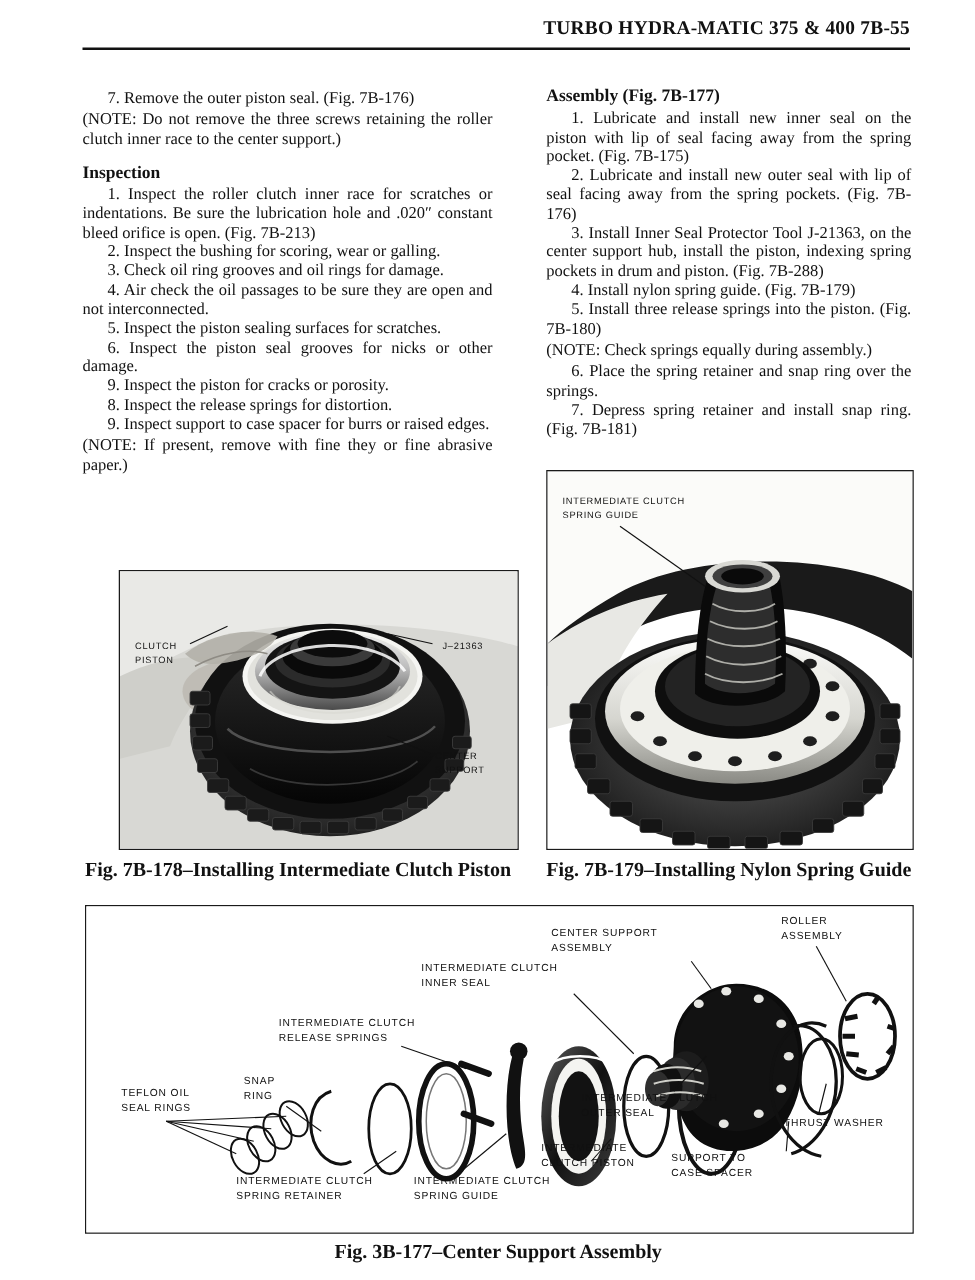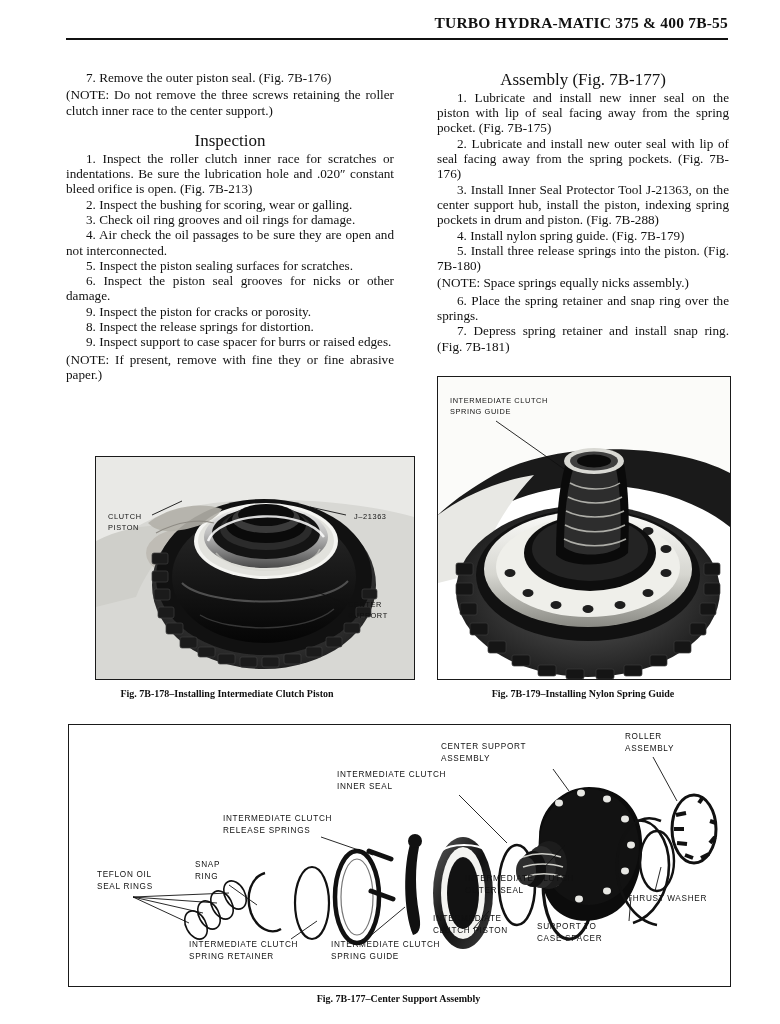--- a/index.html
+++ b/index.html
@@ -63,43 +63,42 @@
   p.body {
     margin: 0;
     text-align: justify;
     text-justify: inter-word;
     hyphens: none;
   }
   p.body.indent  { text-indent: 20px; }
   p.body.gap     { margin-top: 2px; }
   h3.sec-head {
     margin: 0;
-    font-size: 17px;
-    font-weight: normal;
+    font-size: 14px;
+    font-weight: bold;
     font-family: "Liberation Serif", serif;
-    text-align: center;
   }
   h3.sec-head.gap { margin-top: 13px; }
 
   
   .figure {
     position: absolute;
     border: 1.5px solid #1a1a1a;
     background: #fff;
     overflow: hidden;
   }
   .fig-178 { left: 68px;  top: 456px; width: 318px; height: 222px; margin-left: 27px; }
   .fig-179 { left: 437px; top: 376px; width: 292px; height: 302px; }
   .fig-177 { left: 68px;  top: 724px; width: 661px; height: 261px; }
 
   .fig-caption {
     position: absolute;
     font-family: "Liberation Serif", serif;
     font-weight: bold;
-    font-size: 10px;
+    font-size: 16px;
     text-align: center;
     white-space: nowrap;
   }
   .cap-178 { left: 68px;  top: 688px; width: 318px; }
   .cap-179 { left: 437px; top: 688px; width: 292px; }
   .cap-177 { left: 68px;  top: 993px; width: 661px; }
 
   
   .photo {
     position: absolute;
@@ -147,21 +146,21 @@
 
   <div class="col col-right">
     <h3 class="sec-head">Assembly (Fig. 7B-177)</h3>
 
     <p class="body indent">1. Lubricate and install new inner seal on the piston with lip of seal facing away from the spring pocket. (Fig. 7B-175)</p>
     <p class="body indent">2. Lubricate and install new outer seal with lip of seal facing away from the spring pockets. (Fig. 7B-176)</p>
     <p class="body indent">3. Install Inner Seal Protector Tool J-21363, on the center support hub, install the piston, indexing spring pockets in drum and piston. (Fig. 7B-288)</p>
     <p class="body indent">4. Install nylon spring guide. (Fig. 7B-179)</p>
     <p class="body indent">5. Install three release springs into the piston. (Fig. 7B-180)</p>
 
-    <p class="body gap">(NOTE: Space springs equally nicks assembly.)</p>
+    <p class="body gap">(NOTE: Check springs equally during assembly.)</p>
 
     <p class="body indent gap">6. Place the spring retainer and snap ring over the springs.</p>
     <p class="body indent">7. Depress spring retainer and install snap ring. (Fig. 7B-181)</p>
   </div>
 
   <div class="figure fig-178">
     <div class="photo">
       <svg viewBox="0 0 318 222" preserveAspectRatio="none">
         <defs>
           <radialGradient id="p178bg" cx="50%" cy="42%" r="72%">
@@ -488,15 +487,15 @@
         <text class="calloutText dgm" x="262" y="222">INTERMEDIATE CLUTCH</text>
         <text class="calloutText dgm" x="262" y="234">SPRING GUIDE</text>
         <path class="leader" d="M300 212 L336 182"></path>
 
         <text class="calloutText dgm" x="120" y="222">INTERMEDIATE CLUTCH</text>
         <text class="calloutText dgm" x="120" y="234">SPRING RETAINER</text>
         <path class="leader" d="M222 214 L248 196"></path>
       </svg>
     </div>
   </div>
-  <div class="fig-caption cap-177">Fig. 7B-177–Center Support Assembly</div>
+  <div class="fig-caption cap-177">Fig. 3B-177–Center Support Assembly</div>
 
 </div>
 
 </body></html>

